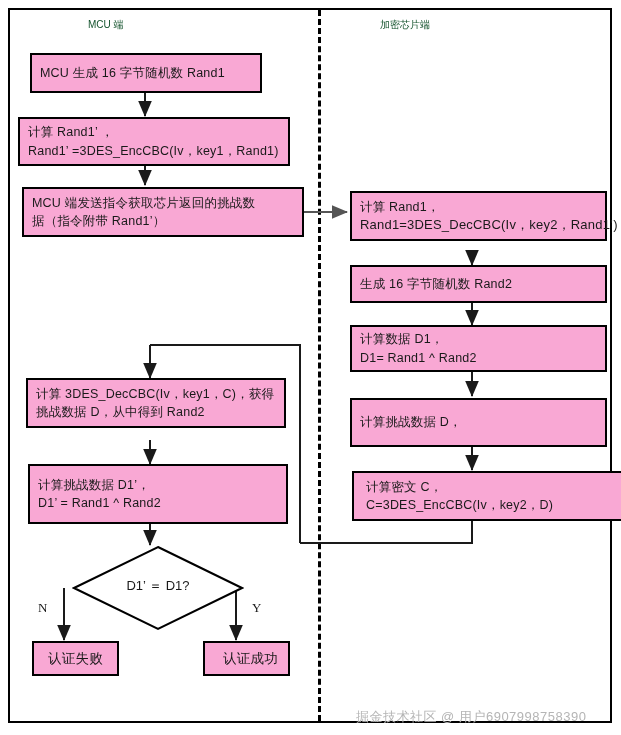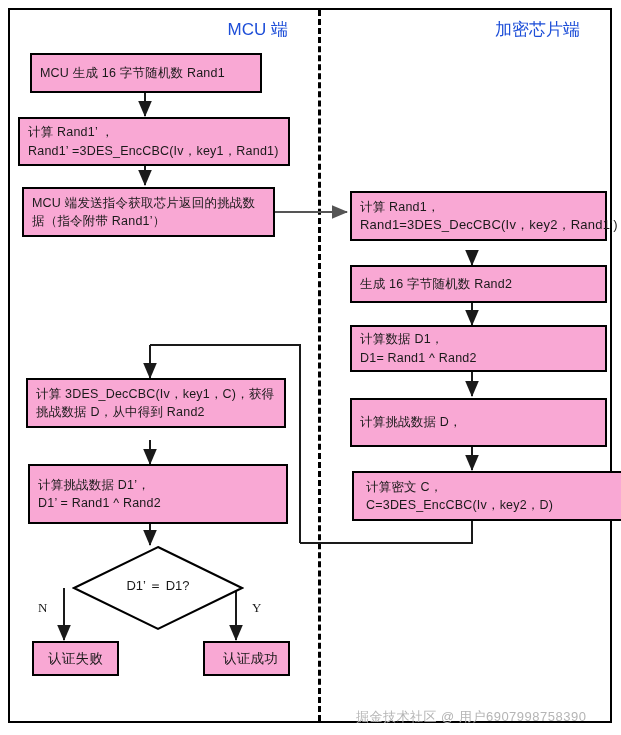--- a/index.html
+++ b/index.html
@@ -30,23 +30,23 @@
     position: absolute;
     left: 318px;
     top: 10px;
     width: 0;
     height: 711px;
     border-left: 3px dashed #000000;
   }
   .lane-title {
     position: absolute;
     font-family: "Liberation Sans", "DejaVu Sans", sans-serif;
-    font-size: 17px;
-    color: #1d4ed8;
-    text-align: right;
+    font-size: 10px;
+    color: #14532d;
+    text-align: left;
     white-space: nowrap;
   }
   .node {
     position: absolute;
     border: 2px solid #000000;
     background: #f9a8d4;
     box-sizing: border-box;
     display: flex;
     flex-direction: column;
     justify-content: center;
@@ -145,21 +145,21 @@
 
   <div class="node one-line" style="left:30px; top:53px; width:232px; height:40px;">
     <div class="line1">MCU 生成 16 字节随机数 Rand1</div>
   </div>
 
   <div class="node" style="left:18px; top:117px; width:272px; height:49px;">
     <div class="line1">计算 Rand1’ ，</div>
     <div class="line2">Rand1’ =3DES_EncCBC(Iv，key1，Rand1)</div>
   </div>
 
-  <div class="node" style="left:22px; top:187px; width:253px; height:50px;">
+  <div class="node" style="left:22px; top:187px; width:282px; height:50px;">
     <div class="line1">MCU 端发送指令获取芯片返回的挑战数</div>
     <div class="line2">据（指令附带 Rand1’）</div>
   </div>
 
   <div class="node" style="left:26px; top:378px; width:260px; height:50px;">
     <div class="line1">计算 3DES_DecCBC(Iv，key1，C)，获得</div>
     <div class="line2">挑战数据 D，从中得到 Rand2</div>
   </div>
 
   <div class="node" style="left:28px; top:464px; width:260px; height:60px;">

